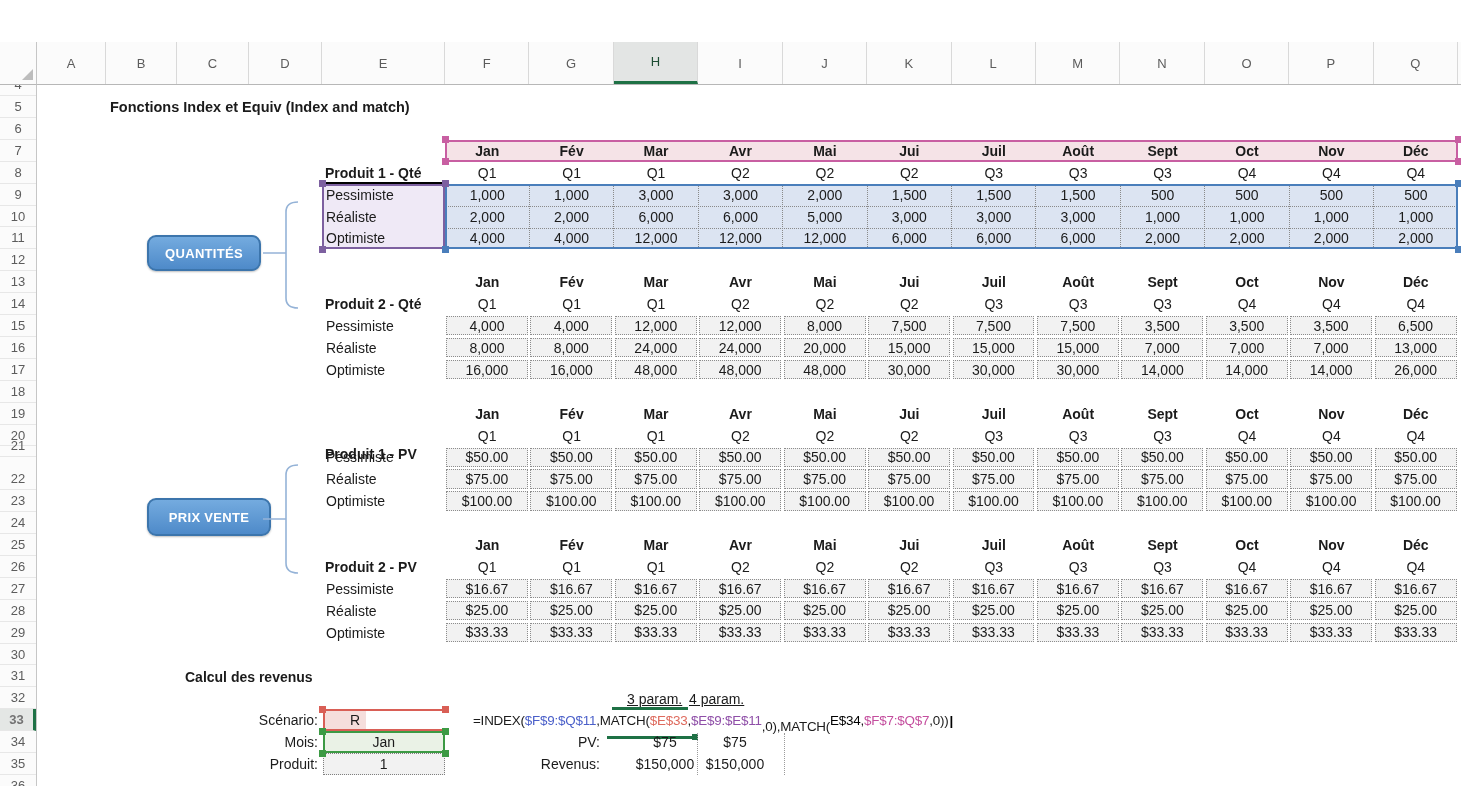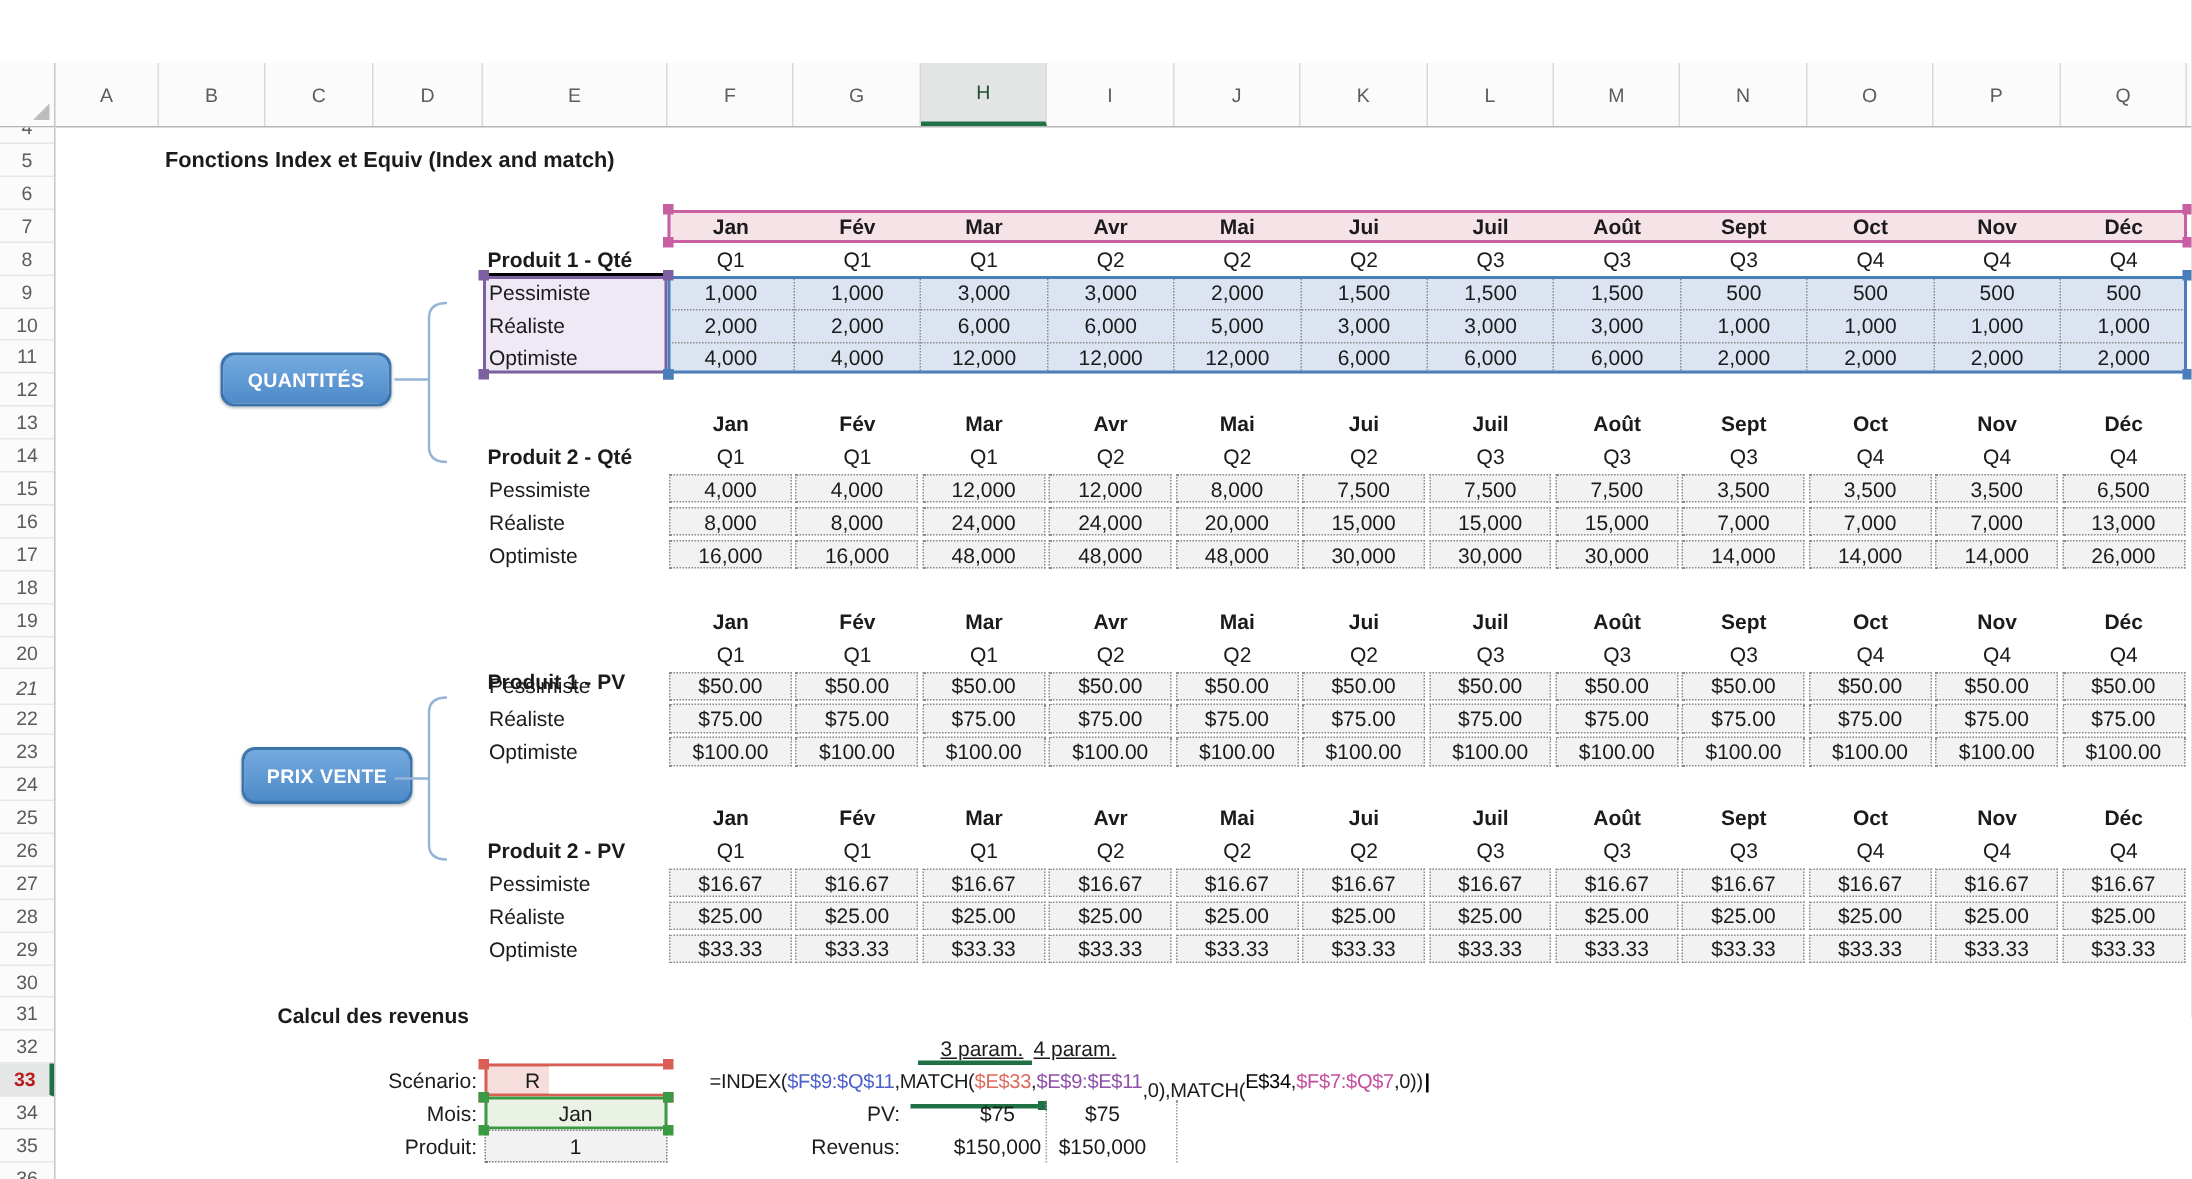--- a/index.html
+++ b/index.html
@@ -24,40 +24,40 @@
   #finput{left:316px;width:1142px;display:flex;align-items:center;padding-left:7px;font-size:14px;color:#111;white-space:nowrap;overflow:hidden}
   
   #colhdrs{position:absolute;left:0;top:42px;width:1461px;height:43px;background:#fbfbfb;border-bottom:1px solid #b7b7b7}
   .colcell{position:absolute;top:0;height:42px;display:flex;align-items:center;justify-content:center;
            font-size:13px;color:#5c5c5c;border-right:1px solid #d9d9d9}
   .colcell.sel{background:#e3e5e4;border-bottom:3px solid #1E7145;color:#1d4d33}
   #corner{position:absolute;left:0;top:42px;width:37px;height:43px;background:#fbfbfb;border-right:1px solid #c6c6c6;border-bottom:1px solid #b7b7b7}
   #corner .tri{position:absolute;right:3px;bottom:4px;width:0;height:0;border-bottom:11px solid #bdbdbd;border-left:11px solid transparent}
   #rowhdrs{position:absolute;left:0;top:85px;width:37px;height:701px;background:#fbfbfb;border-right:1px solid #c6c6c6;overflow:hidden}
   .rowcell{position:absolute;left:0;width:36px;display:flex;align-items:center;justify-content:center;font-size:13px;color:#5c5c5c;border-bottom:1px solid #e7e7e7}
-  .rowcell.sel{color:#b91c1c;font-weight:bold;background:#e4e7e5;border-right:3px solid #1E7145}
+  .rowcell.sel{color:#737373;font-weight:bold;background:#e4e7e5;border-right:3px solid #1E7145}
   
   .sheettxt{position:absolute;height:21.9px;display:flex;align-items:center;font-size:14px;white-space:nowrap}
   .graycell{position:absolute;background:#F2F2F2;border:1px dotted #8c8c8c;display:flex;align-items:center;justify-content:center;font-size:14px}
   .grpbtn{position:absolute;border:2px solid #3C75AC;border-radius:9px;
           background:linear-gradient(#74abdf,#4e8ac9);color:#fff;font-weight:bold;font-size:13px;
           display:flex;align-items:center;justify-content:center;letter-spacing:.3px;box-shadow:0 1px 2px rgba(0,0,0,.25)}
 </style>
 </head>
 <body>
 
 <div id="app">
 
 
   <div id="sheet">
 
     <div class="sheettxt b" style="left:110px;top:96px;font-size:14.5px">Fonctions Index et Equiv (Index and match)</div>
 
     <div class="grpbtn" style="left:147px;top:235px;width:114px;height:36px">QUANTITÉS</div>
-    <div class="grpbtn" style="left:161px;top:498px;width:114px;height:38px">PRIX VENTE</div>
+    <div class="grpbtn" style="left:147px;top:498px;width:124px;height:38px">PRIX VENTE</div>
 
     <svg class="abs" style="left:258px;top:196px" width="46" height="120">
       <path d="M 40 6 Q 28 6 28 16 L 28 102 Q 28 112 40 112 M 28 57 L 5 57" fill="none" stroke="#95B3D7" stroke-width="1.6"></path>
     </svg>
     <svg class="abs" style="left:258px;top:460px" width="46" height="120">
       <path d="M 40 5 Q 28 5 28 15 L 28 103 Q 28 113 40 113 M 28 59 L 5 59" fill="none" stroke="#95B3D7" stroke-width="1.6"></path>
     </svg>
 
     <div class="sheettxt b" style="left:185px;top:666px">Calcul des revenus</div>
     <div class="sheettxt u" style="left:627px;top:688px">3 param.</div>
@@ -428,21 +428,21 @@
       <div class="rowcell" style="position: absolute; top: 142.5px; height: 21.9px;">11</div>
       <div class="rowcell" style="position: absolute; top: 164.4px; height: 21.9px;">12</div>
       <div class="rowcell" style="position: absolute; top: 186.3px; height: 21.9px;">13</div>
       <div class="rowcell" style="position: absolute; top: 208.2px; height: 21.9px;">14</div>
       <div class="rowcell" style="position: absolute; top: 230.1px; height: 21.9px;">15</div>
       <div class="rowcell" style="position: absolute; top: 252px; height: 21.9px;">16</div>
       <div class="rowcell" style="position: absolute; top: 273.9px; height: 21.9px;">17</div>
       <div class="rowcell" style="position: absolute; top: 295.8px; height: 21.9px;">18</div>
       <div class="rowcell" style="position: absolute; top: 317.7px; height: 21.9px;">19</div>
       <div class="rowcell" style="position: absolute; top: 339.6px; height: 21.9px;">20</div>
-      <div class="rowcell" style="position: absolute; top: 363px; height: 21.9px; font-style: italic;">21</div>
+      <div class="rowcell" style="position: absolute; top: 350px; height: 21.9px;">21</div>
       <div class="rowcell" style="position: absolute; top: 383.4px; height: 21.9px;">22</div>
       <div class="rowcell" style="position: absolute; top: 405.3px; height: 21.9px;">23</div>
       <div class="rowcell" style="position: absolute; top: 427.2px; height: 21.9px;">24</div>
       <div class="rowcell" style="position: absolute; top: 449.1px; height: 21.9px;">25</div>
       <div class="rowcell" style="position: absolute; top: 471px; height: 21.9px;">26</div>
       <div class="rowcell" style="position: absolute; top: 492.9px; height: 21.9px;">27</div>
       <div class="rowcell" style="position: absolute; top: 514.8px; height: 21.9px;">28</div>
       <div class="rowcell" style="position: absolute; top: 536.7px; height: 21.9px;">29</div>
       <div class="rowcell" style="position: absolute; top: 558.6px; height: 21.9px;">30</div>
       <div class="rowcell" style="position: absolute; top: 580.5px; height: 21.9px;">31</div>

